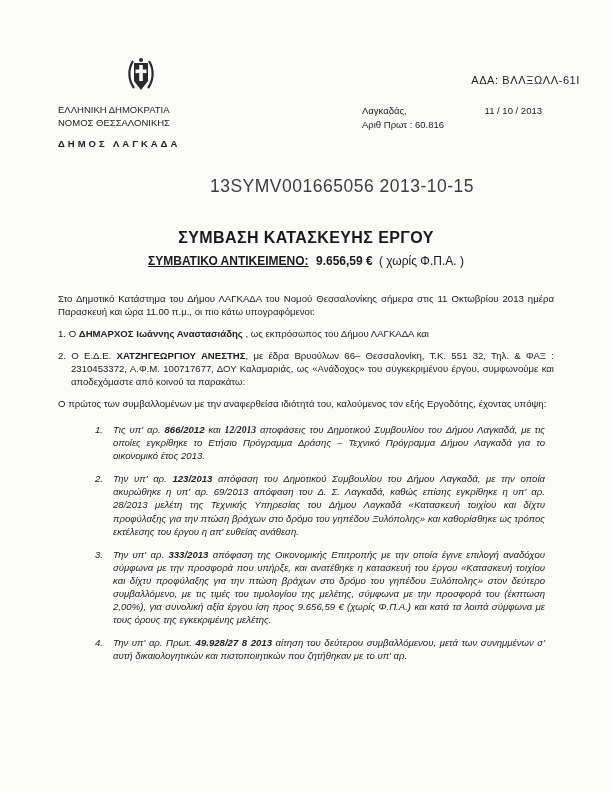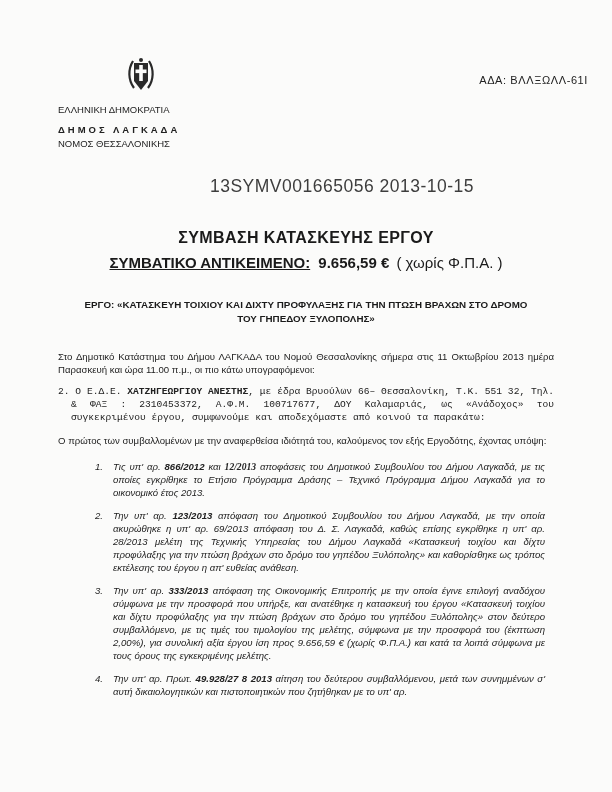--- a/index.html
+++ b/index.html
@@ -8,21 +8,21 @@
     margin:0 auto;
     background:#fbfbfa;
     font-family:"Liberation Sans", sans-serif;
     color:#1e1e1e;
     position:relative;
     overflow:hidden;
   }
   .page { width:612px; height:792px; position:relative; }
 
   .ada {
-    position:absolute; top:18px; right:24px;
+    position:absolute; top:18px; right:32px;
     font-size:11px; letter-spacing:0.6px; color:#222;
   }
 
   .header { margin:56px 58px 0 58px; display:flex; justify-content:space-between; }
   .header-left { width:165px; }
   .emblem { width:165px; text-align:center; margin-bottom:5px; }
   .org-line { font-size:9.5px; line-height:1.4; color:#222; }
   .org-line.muni { font-weight:bold; letter-spacing:3px; margin-top:7px; }
 
   .header-right { width:192px; padding-top:48px; font-size:9.5px; line-height:1.5; color:#222; }
@@ -39,21 +39,21 @@
   }
 
   .doc-title {
     margin:32px 0 0 0;
     text-align:center;
     font-size:16px;
     font-weight:bold;
     letter-spacing:0.4px;
     color:#1a1a1a;
   }
-  .subject { margin-top:7px; text-align:center; font-size:15px; color:#1a1a1a; }
+  .subject { margin-top:7px; text-align:center; font-size:12px; color:#1a1a1a; }
   .subject-label { font-weight:bold; text-decoration:underline; }
   .subject-amount { font-weight:bold; margin-left:4px; }
   .subject-note { margin-left:3px; }
 
   .project {
     margin:27px auto 0 auto;
     width:445px;
     text-align:center;
     font-size:9.8px;
     font-weight:bold;
@@ -63,21 +63,21 @@
 
   .body-wrap { margin:0 58px; }
   .body-par {
     font-size:9.6px;
     line-height:1.36;
     text-align:justify;
     margin:9px 0 0 0;
     color:#222;
   }
   .body-par.intro { margin-top:24px; }
-  .body-par.hang { padding-left:13px; text-indent:-13px;font-family:Liberation Mono, monospace; }
+  .body-par.hang { padding-left:13px; text-indent:-13px; }
 
   .list { margin-top:13px; padding-left:37px; padding-right:9px; }
   .list-item {
     display:flex;
     margin-top:10px;
     font-style:italic;
     font-size:9.6px;
     line-height:1.36;
     color:#222;
   }
@@ -98,39 +98,49 @@
           <path d="M7,5 C2,13 2,24 8,32" fill="none" stroke="#2a2a2a" stroke-width="2.2"></path>
           <path d="M23,5 C28,13 28,24 22,32" fill="none" stroke="#2a2a2a" stroke-width="2.2"></path>
           <circle cx="15" cy="4" r="2" fill="#2a2a2a"></circle>
           <rect x="8" y="7" width="14" height="18" fill="#2a2a2a"></rect>
           <path d="M8 25 L15 34 L22 25 Z" fill="#2a2a2a"></path>
           <rect x="13.2" y="9" width="3.6" height="16" fill="#fbfbfa"></rect>
           <rect x="9.5" y="13.5" width="11" height="3.6" fill="#fbfbfa"></rect>
         </svg>
       </div>
       <div class="org-line">ΕΛΛΗΝΙΚΗ ΔΗΜΟΚΡΑΤΙΑ</div>
+      <div class="org-line">ΝΟΜΟΣ ΘΕΣΣΑΛΟΝΙΚΗΣ</div>
       <div class="org-line muni">ΔΗΜΟΣ ΛΑΓΚΑΔΑ</div>
-      <div class="org-line">ΝΟΜΟΣ ΘΕΣΣΑΛΟΝΙΚΗΣ</div>
+    </div>
+    <div class="header-right">
+      <div class="place-date">
+        <span>Λαγκαδάς,</span>
+        <span>11 / 10 / 2013</span>
+      </div>
+      <div>
+        <span>Αριθ Πρωτ :</span>
+        <span>60.816</span>
+      </div>
     </div>
   </div>
 
   <div class="registry">13SYMV001665056 2013-10-15</div>
 
   <div class="doc-title">ΣΥΜΒΑΣΗ ΚΑΤΑΣΚΕΥΗΣ ΕΡΓΟΥ</div>
 
   <div class="subject">
     <span class="subject-label">ΣΥΜΒΑΤΙΚΟ ΑΝΤΙΚΕΙΜΕΝΟ:</span>
     <span class="subject-amount">9.656,59 €</span>
     <span class="subject-note">( χωρίς Φ.Π.Α. )</span>
   </div>
 
-  <div class="project">ΕΡΓΟ: «ΚΑΤΑΣΚΕΥΗ ΤΟΙΧΙΟΥ ΚΑΙ ΔΙΧΤΥ ΠΡΟΦΥΛΑΞΗΣ ΓΙΑ ΤΗΝ ΠΤΩΣΗ ΒΡΑΧΩΝ ΣΤΟ ΔΡΟΜΟ ΤΟΥ ΓΗΠΕΔΟΥ ΞΥΛΟΠΟΛΗΣ»</div>
 
   <div class="body-wrap">
     <p class="body-par intro">Στο Δημοτικό Κατάστημα του Δήμου ΛΑΓΚΑΔΑ του Νομού Θεσσαλονίκης σήμερα στις 11 Οκτωβρίου 2013 ημέρα Παρασκευή και ώρα 11.00 π.μ., οι πιο κάτω υπογραφόμενοι:</p>
+    <p class="body-par"><span>1. Ο </span><span style="font-weight: bold;">ΔΗΜΑΡΧΟΣ Ιωάννης Αναστασιάδης</span><span> , ως εκπρόσωπος του Δήμου ΛΑΓΚΑΔΑ και</span></p>
     <p class="body-par hang"><span>2. Ο Ε.Δ.Ε. </span><span style="font-weight: bold;">ΧΑΤΖΗΓΕΩΡΓΙΟΥ ΑΝΕΣΤΗΣ</span><span>, με έδρα Βρυούλων 66– Θεσσαλονίκη, Τ.Κ. 551 32, Τηλ. &amp; ΦΑΞ : 2310453372, Α.Φ.Μ. 100717677, ΔΟΥ Καλαμαριάς, ως «Ανάδοχος» του συγκεκριμένου έργου, συμφωνούμε και αποδεχόμαστε από κοινού τα παρακάτω:</span></p>
     <p class="body-par">Ο πρώτος των συμβαλλομένων με την αναφερθείσα ιδιότητά του, καλούμενος τον εξής Εργοδότης, έχοντας υπόψη:</p>
 
     <div class="list">
       <div class="list-item">
         <span class="list-num">1.</span>
         <span class="li-text"><span>Τις υπ' αρ. </span><span style="font-weight: bold;">866/2012</span><span> και </span><span style="font-weight: bold; font-family: Liberation Serif, serif;">12/2013</span><span> αποφάσεις του Δημοτικού Συμβουλίου του Δήμου Λαγκαδά, με τις οποίες εγκρίθηκε το Ετήσιο Πρόγραμμα Δράσης – Τεχνικό Πρόγραμμα Δήμου Λαγκαδά για το οικονομικό έτος 2013.</span></span>
       </div>
       <div class="list-item">
         <span class="list-num">2.</span>

